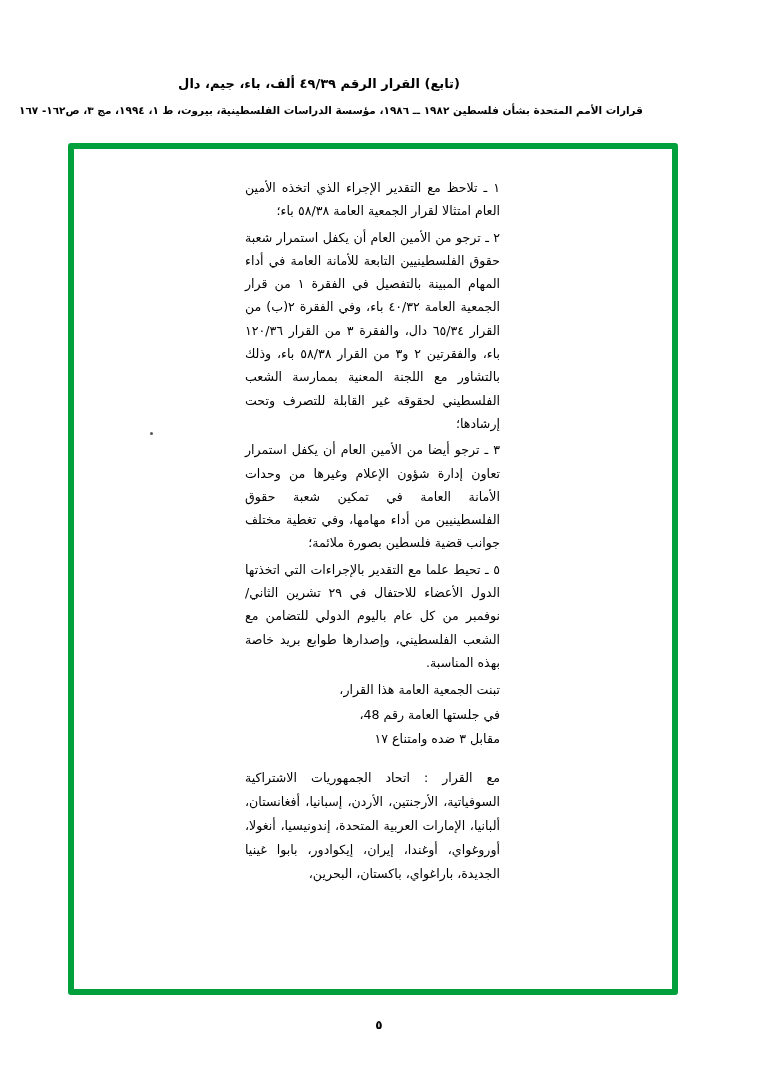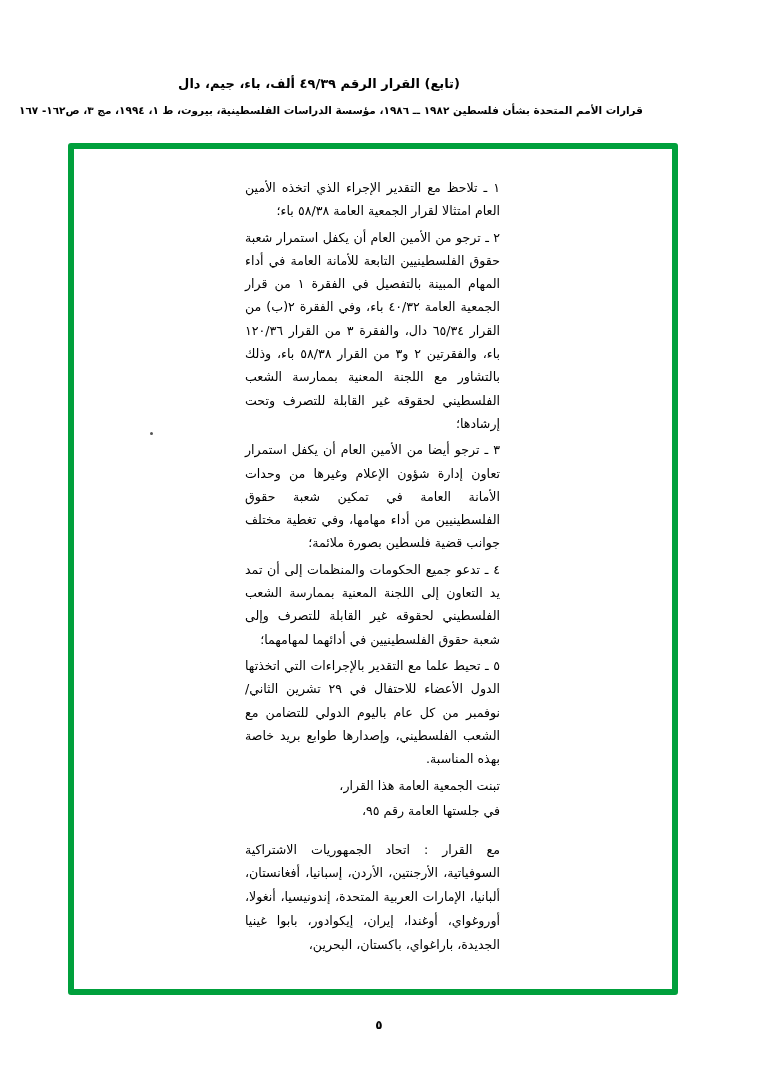--- a/index.html
+++ b/index.html
@@ -116,27 +116,27 @@
   <div class="stray-dot"></div>
 
   <div class="content">
 
     <p class="para">١ ـ تلاحظ مع التقدير الإجراء الذي اتخذه الأمين العام امتثالا لقرار الجمعية العامة ٥٨/٣٨ باء؛</p>
 
     <p class="para gap">٢ ـ ترجو من الأمين العام أن يكفل استمرار شعبة حقوق الفلسطينيين التابعة للأمانة العامة في أداء المهام المبينة بالتفصيل في الفقرة ١ من قرار الجمعية العامة ٤٠/٣٢ باء، وفي الفقرة ٢(ب) من القرار ٦٥/٣٤ دال، والفقرة ٣ من القرار ١٢٠/٣٦ باء، والفقرتين ٢ و٣ من القرار ٥٨/٣٨ باء، وذلك بالتشاور مع اللجنة المعنية بممارسة الشعب الفلسطيني لحقوقه غير القابلة للتصرف وتحت إرشادها؛</p>
 
     <p class="para gap">٣ ـ ترجو أيضا من الأمين العام أن يكفل استمرار تعاون إدارة شؤون الإعلام وغيرها من وحدات الأمانة العامة في تمكين شعبة حقوق الفلسطينيين من أداء مهامها، وفي تغطية مختلف جوانب قضية فلسطين بصورة ملائمة؛</p>
 
-    <p class="para gap">٤ ـ تدعو جميع الحكومات والمنظمات إلى أن تمد يد التعاون إلى اللجنة المعنية بممارسة الشعب الفلسطيني لحقوقه غير القابلة للتصرف وإلى شعبة حقوق الفلسطينيين في أدائهما لمهامهما؛</p>
 
     <p class="para gap">٥ ـ تحيط علما مع التقدير بالإجراءات التي اتخذتها الدول الأعضاء للاحتفال في ٢٩ تشرين الثاني/نوفمبر من كل عام باليوم الدولي للتضامن مع الشعب الفلسطيني، وإصدارها طوابع بريد خاصة بهذه المناسبة.</p>
 
     <div class="block-vote">
       <div class="line">تبنت الجمعية العامة هذا القرار،</div>
-      <div class="line">في جلستها العامة رقم ٩٥،</div>
+      <div class="line">في جلستها العامة رقم 48،</div>
+      <div class="line">مقابل ٣ ضده وامتناع ١٧</div>
     </div>
 
     <div class="block-countries">مع القرار : اتحاد الجمهوريات الاشتراكية السوفياتية، الأرجنتين، الأردن، إسبانيا، أفغانستان، ألبانيا، الإمارات العربية المتحدة، إندونيسيا، أنغولا، أوروغواي، أوغندا، إيران، إيكوادور، بابوا غينيا الجديدة، باراغواي، باكستان، البحرين،</div>
 
   </div>
 
   <div class="page-number">٥</div>
 
 </div>
 

